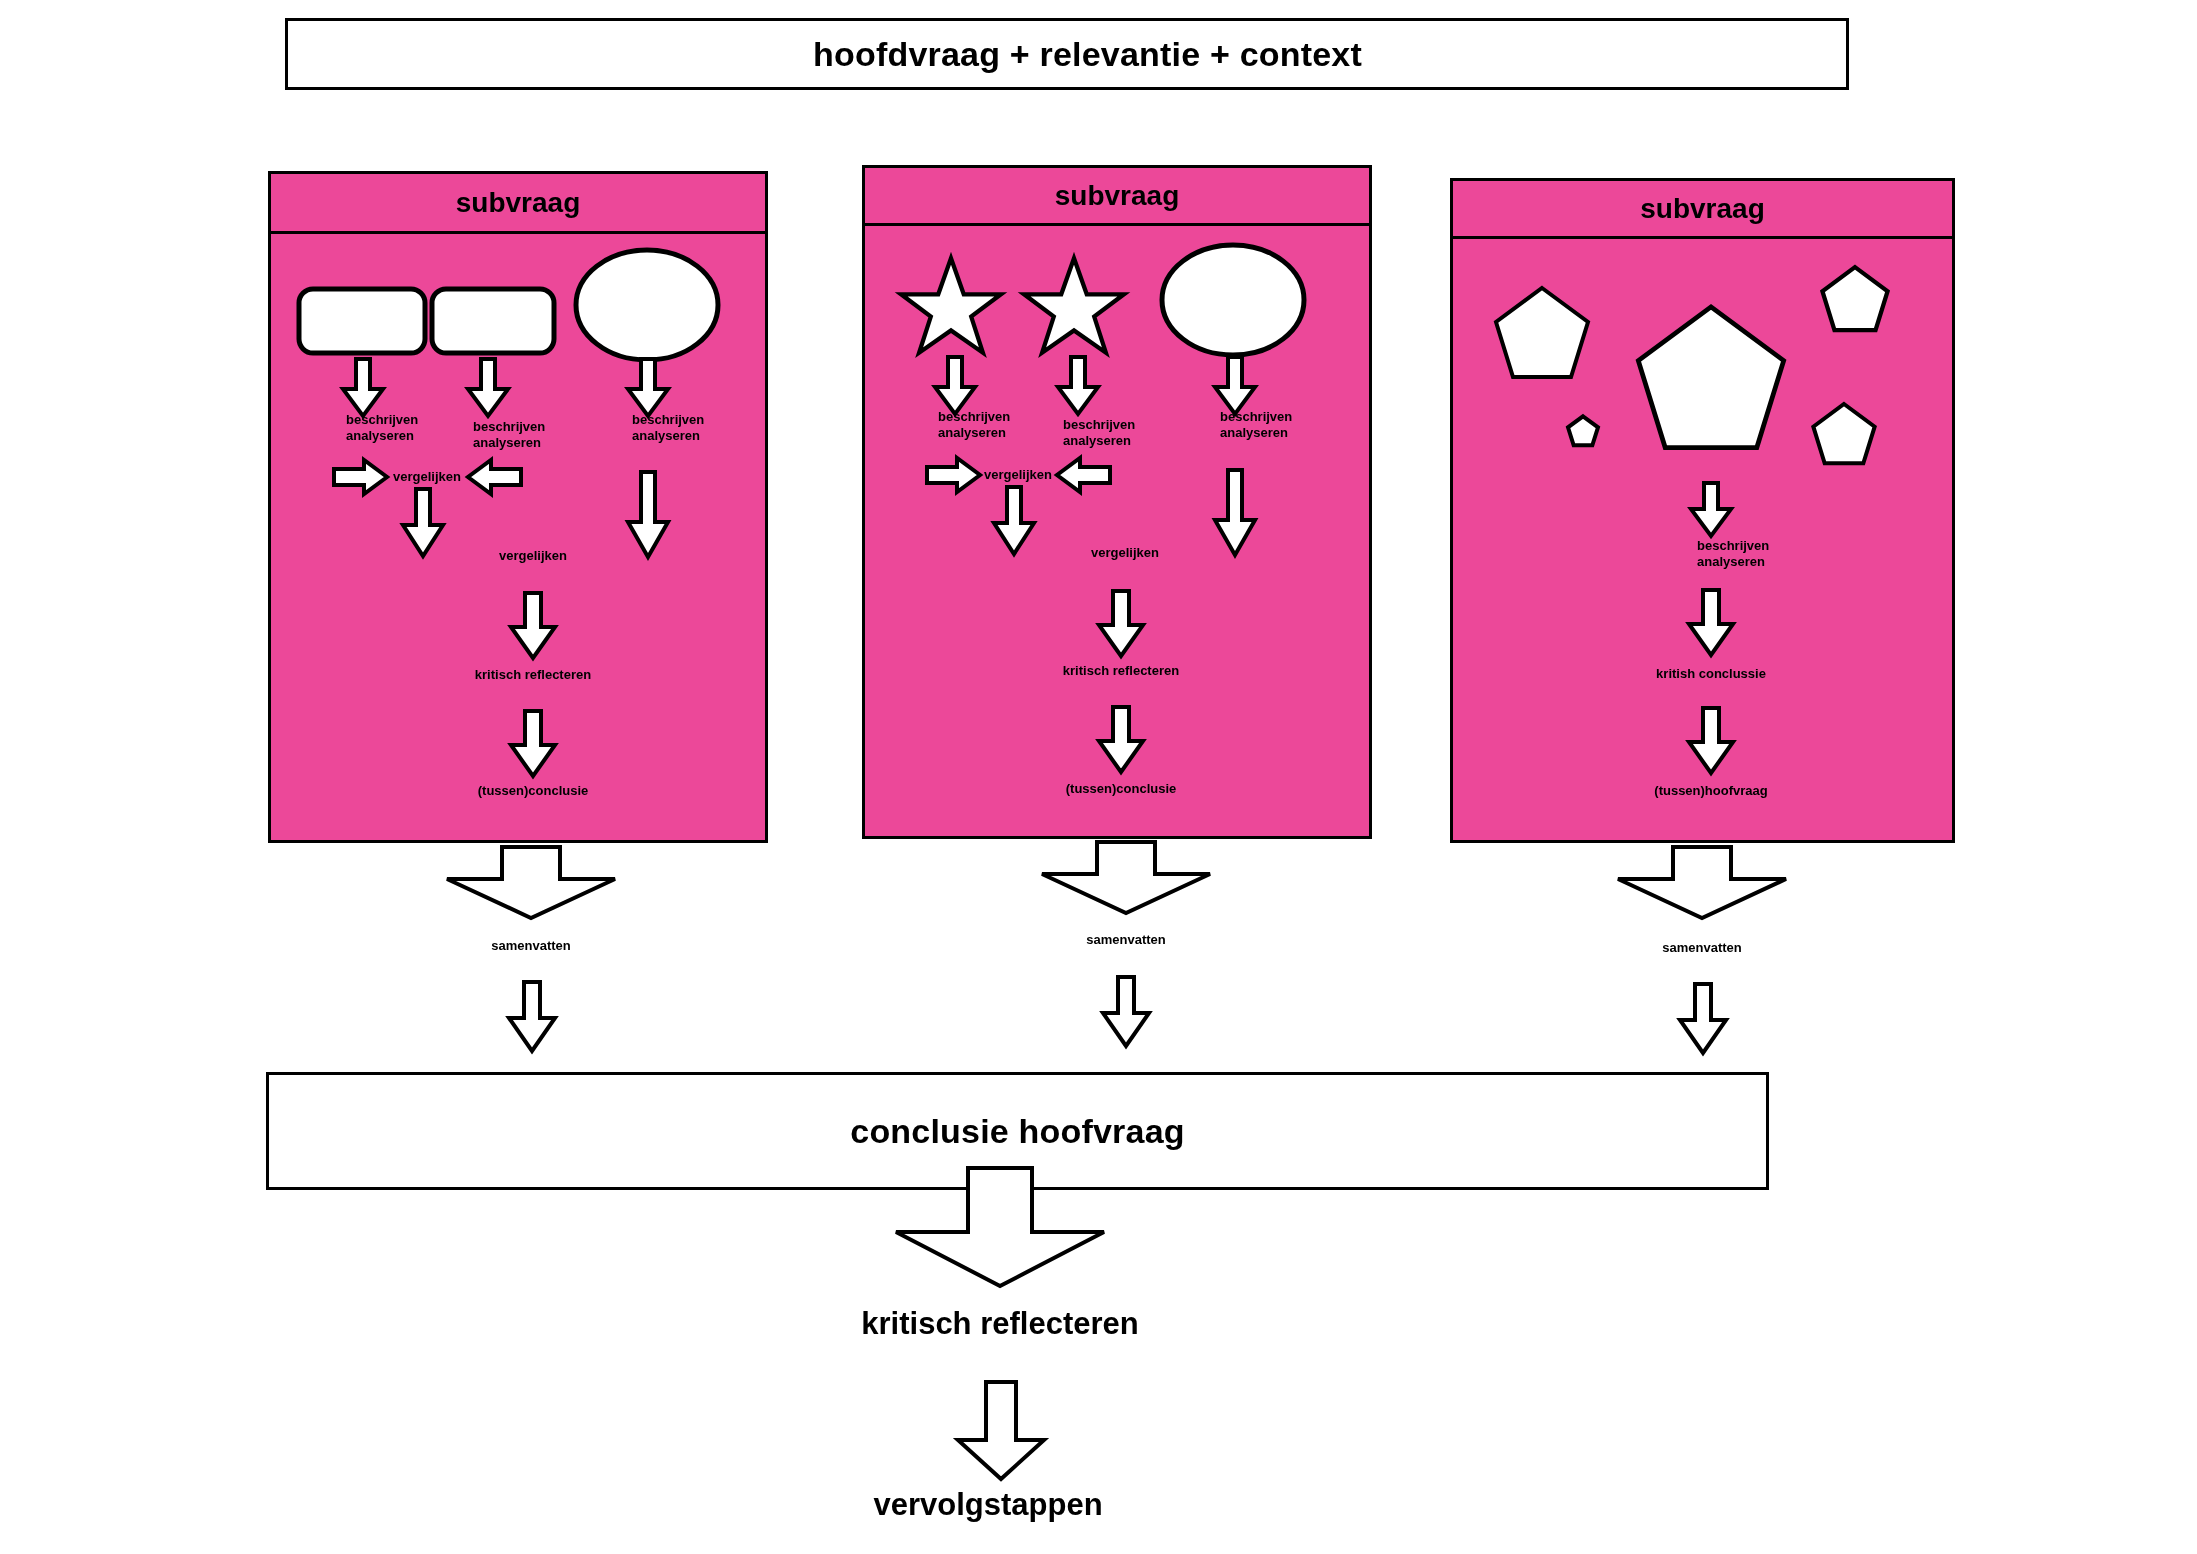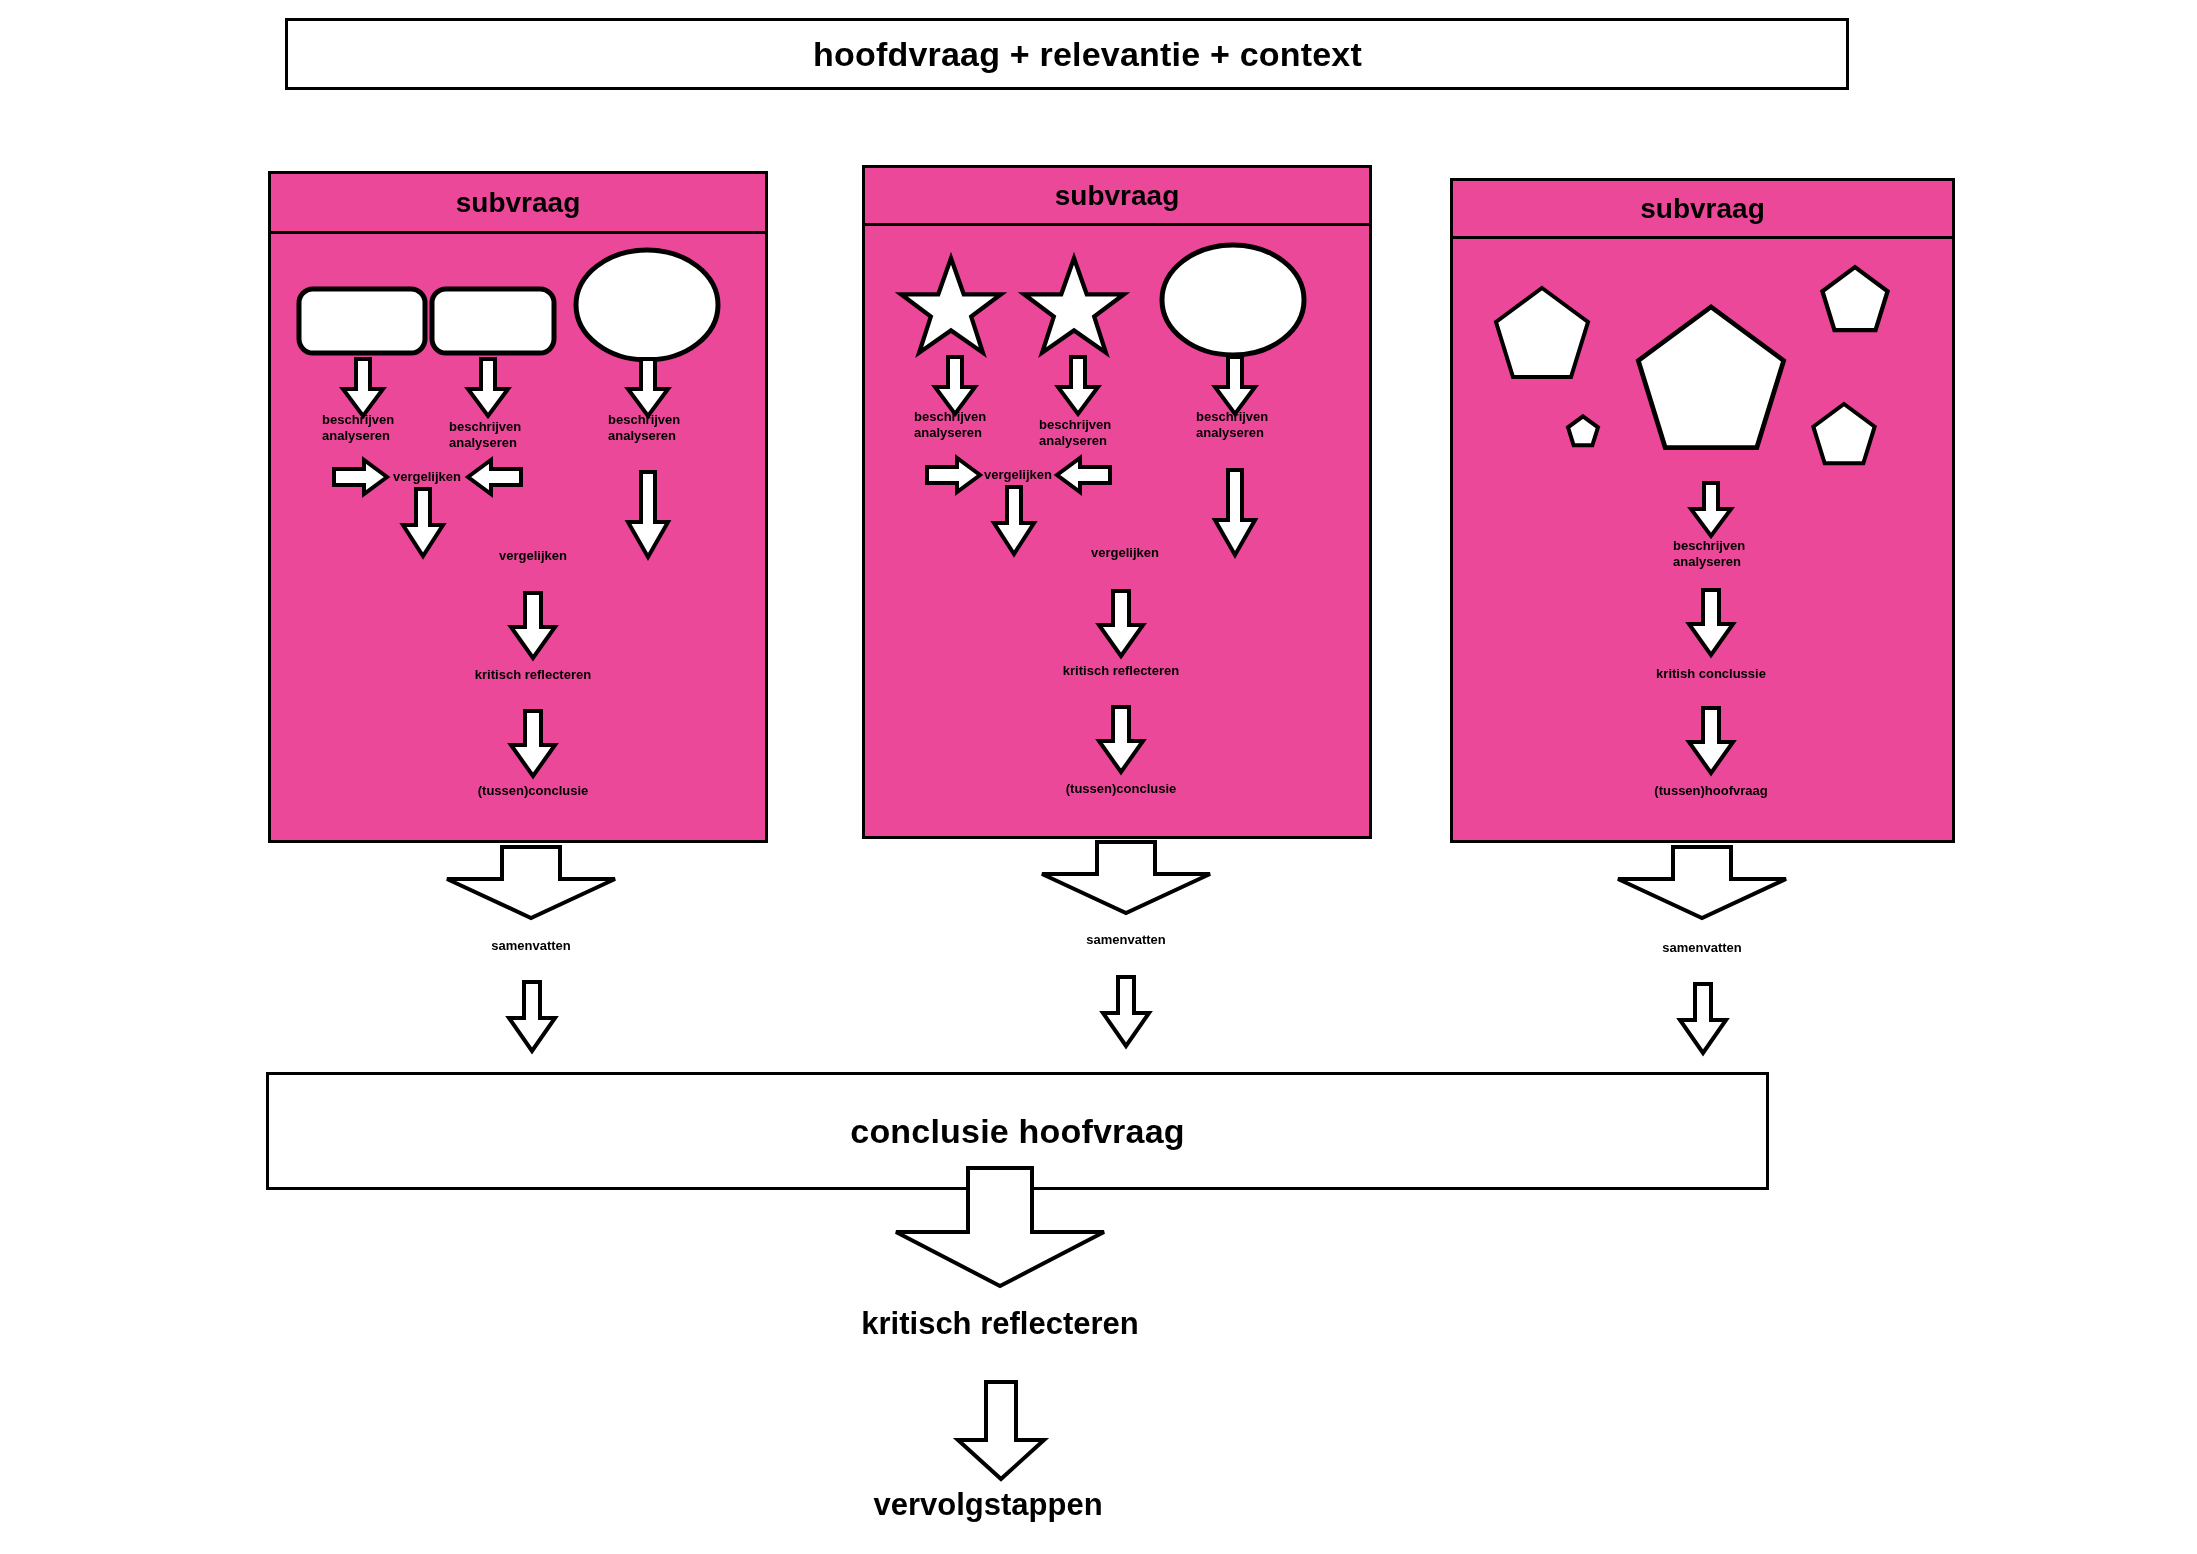--- a/index.html
+++ b/index.html
@@ -57,21 +57,21 @@
 
   
   .caption {
     font-size: 13px;
     font-weight: bold;
     line-height: 1.25;
     text-align: left;
     white-space: nowrap;
     transform: translateX(-50%);
   }
-  .caption.left { text-align: left; transform: none; }
+  .caption.left { text-align: left; transform: none; margin-left: 24px; }
 
   
   .big-caption {
     font-size: 31px;
     font-weight: bold;
     white-space: nowrap;
     transform: translateX(-50%);
     text-align: center;
   }
 

